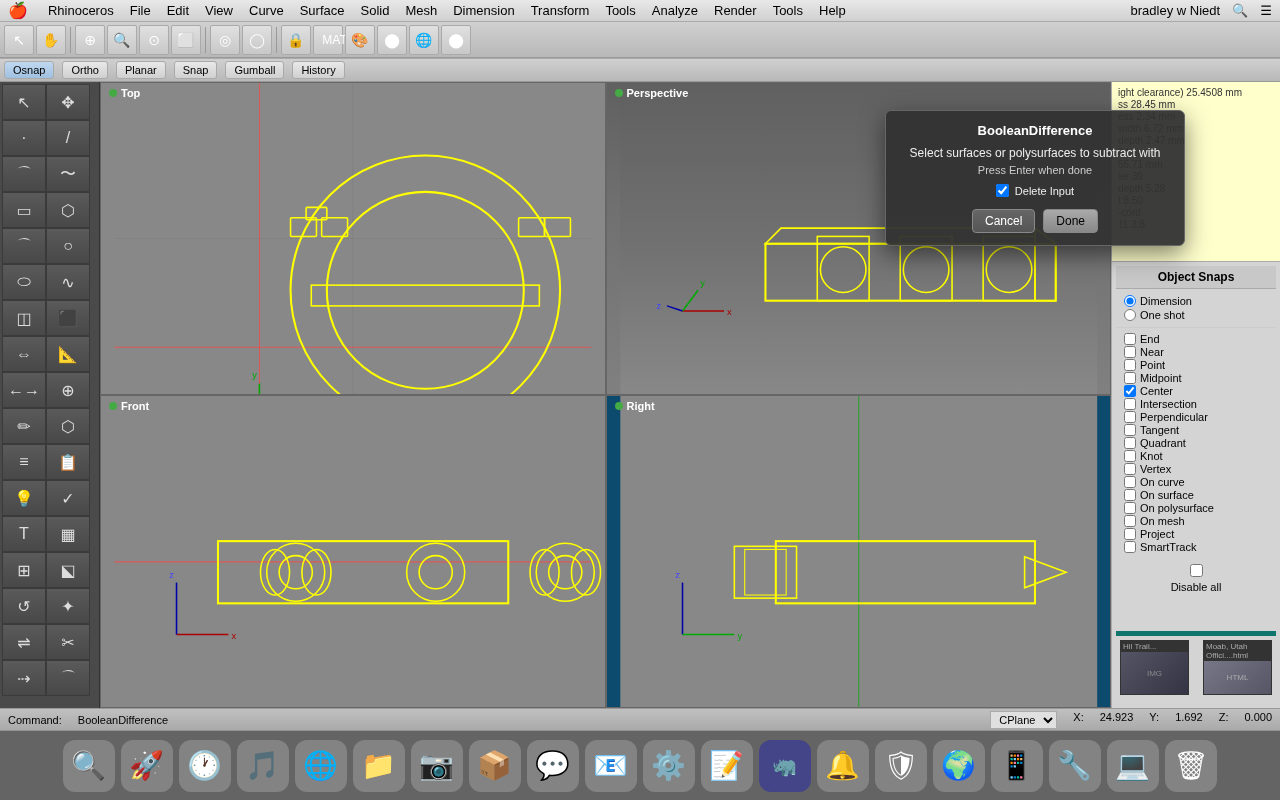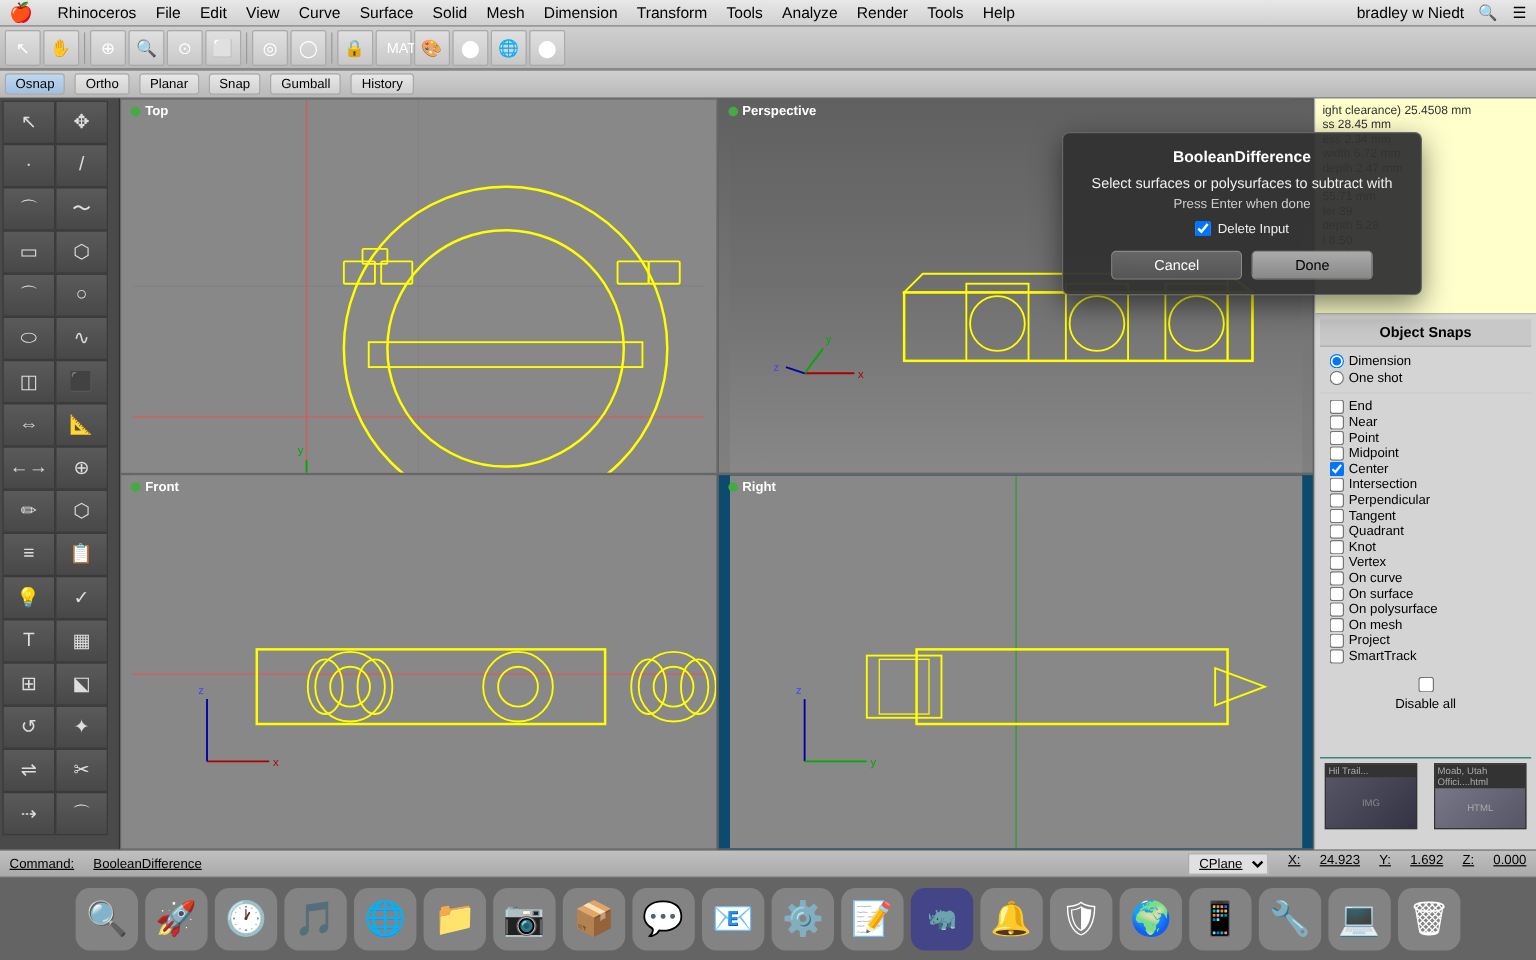--- a/index.html
+++ b/index.html
@@ -54,58 +54,58 @@
       display: flex; align-items: center; gap: 4px; z-index: 2;
     }
     .viewport-dot { width: 8px; height: 8px; border-radius: 50%; background: #44aa44; }
     .vp-top { background: #7a7a7a; }
     .vp-perspective { background: linear-gradient(to bottom, #606060 0%, #707070 40%, #808080 100%); }
     .vp-front { background: #7a7a7a; }
     .vp-right { background: #7a7a7a; }
 
     
     .right-panel {
-      width: 185px; background: #d4d4d4; border-left: 1px solid #aaa;
+      width: 169px; background: #d4d4d4; border-left: 1px solid #aaa;
       display: flex; flex-direction: column; overflow: hidden;
     }
     .right-panel-info {
       background: #ffffcc; padding: 4px 6px; font-size: 10px; color: #333; border-bottom: 1px solid #aaa;
       min-height: 180px;
     }
     .right-panel-info div { margin: 1px 0; }
     .object-snaps { padding: 4px; flex: 1; overflow-y: auto; }
     .object-snaps-title { font-size: 12px; font-weight: bold; color: #000; text-align: center; padding: 4px; background: #c8c8c8; border-bottom: 1px solid #aaa; }
     .snap-radio-group { padding: 4px 8px; border-bottom: 1px solid #ccc; }
     .snap-option { display: flex; align-items: center; gap: 4px; margin: 2px 0; font-size: 11px; color: #000; }
     .snap-option input[type="radio"], .snap-option input[type="checkbox"] { width: 12px; height: 12px; }
     .snap-list { padding: 4px 8px; }
     .snap-item { display: flex; align-items: center; gap: 4px; margin: 1px 0; font-size: 11px; color: #000; }
     .snap-item input[type="checkbox"] { width: 12px; height: 12px; }
     .disable-all { display: flex; align-items: center; gap: 4px; margin: 6px 8px 2px 8px; font-size: 11px; color: #000; flex-direction: column; }
-    .thumbnail-area { display: flex; gap: 14px; padding: 4px; border-top: 1px solid #0f766e; margin-top: 38px; }
+    .thumbnail-area { display: flex; gap: 14px; padding: 4px; border-top: 5px solid #0f766e; margin-top: 38px; }
     .thumbnail { width: 80px; height: 55px; background: #555; border: 1px solid #333; overflow: hidden; font-size: 9px; color: #aaa; display: flex; flex-direction: column; }
     .thumb-label { background: #333; padding: 1px 2px; font-size: 8px; }
 
     
     .osnap-bar {
       height: 24px; background: linear-gradient(to bottom, #d0d0d0, #b8b8b8);
       display: flex; align-items: center; padding: 0 4px; gap: 8px;
       border-top: 1px solid #aaa; border-bottom: 1px solid #999;
     }
     .osnap-btn {
       padding: 2px 8px; background: linear-gradient(to bottom, #e8e8e8, #d0d0d0);
       border: 1px solid #aaa; border-radius: 3px; font-size: 11px; color: #000; cursor: pointer;
     }
     .osnap-btn.active { background: linear-gradient(to bottom, #c0d8f0, #a0c0e0); }
 
     
     .status-bar {
       height: 22px; background: linear-gradient(to bottom, #c0c0c0, #aaaaaa);
       display: flex; align-items: center; padding: 0 8px; gap: 16px;
-      font-size: 11px; color: #000; border-top: 1px solid #999; text-decoration: underline;
+      font-size: 11px; color: #000; border-top: 1px solid #999;
     }
     .status-bar .coords { margin-left: auto; display: flex; gap: 16px; }
     .cplane-select {
       padding: 0 4px; background: #e0e0e0; border: 1px solid #aaa;
       font-size: 11px; height: 18px;
     }
 
     
     .dock {
       height: 70px; background: rgba(200,200,200,0.3);
@@ -128,21 +128,21 @@
       border-radius: 6px; border: 1px solid #666;
       padding: 12px 16px; pointer-events: all;
       box-shadow: 0 8px 24px rgba(0,0,0,0.5);
     }
     .dialog-title { font-size: 13px; font-weight: bold; color: #fff; text-align: center; margin-bottom: 8px; }
     .dialog-msg { font-size: 12px; color: #eee; text-align: center; margin-bottom: 4px; }
     .dialog-sub { font-size: 11px; color: #ccc; text-align: center; margin-bottom: 8px; }
     .dialog-checkbox { display: flex; align-items: center; gap: 6px; justify-content: center; margin-bottom: 12px; font-size: 11px; color: #eee; }
     .dialog-buttons { display: flex; gap: 8px; justify-content: center; }
     .dialog-btn {
-      padding: 4px 35px; border-radius: 4px; border: 1px solid #888;
+      padding: 4px 12px; border-radius: 4px; border: 1px solid #888;
       font-size: 12px; cursor: pointer; background: linear-gradient(to bottom, #666, #555); color: #fff;
     }
     .dialog-btn.default { background: linear-gradient(to bottom, #aaa, #888); color: #000; }
 
     
     svg { position: absolute; top: 0; left: 0; width: 100%; height: 100%; }
 
     
     .top-toolbar {
       height: 36px; background: linear-gradient(to bottom, #d0d0d0, #b8b8b8);

